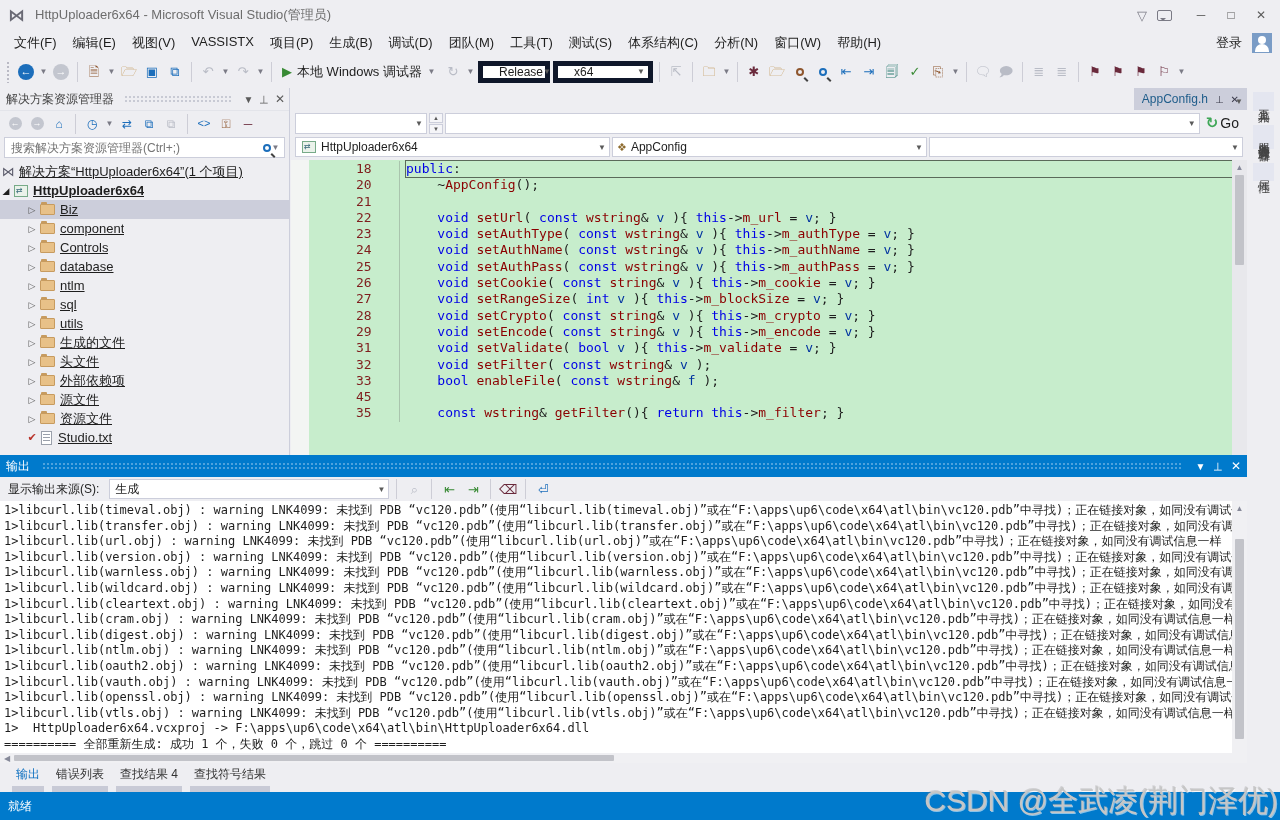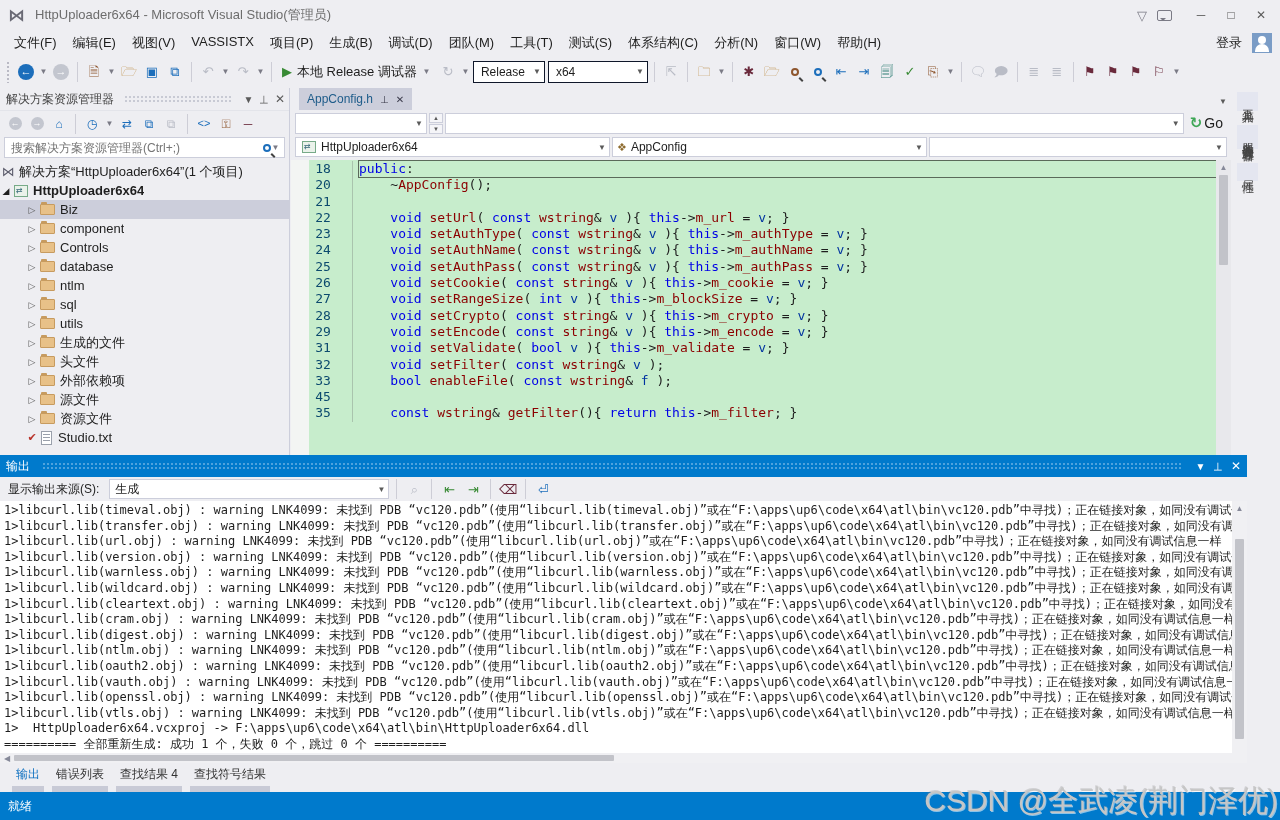--- a/index.html
+++ b/index.html
@@ -35,29 +35,29 @@
   .grip { width:5px; height:22px; background-image:radial-gradient(#b9b9c4 1px, transparent 1px); background-size:4px 4px; margin:0 2px; }
   .tool-icon { width:20px; height:20px; display:flex; align-items:center; justify-content:center; font-size:13px; }
   .circ { width:16px; height:16px; border-radius:50%; display:flex; align-items:center; justify-content:center; color:#fff; font-size:11px; line-height:1; }
   .circ.blue { background:#1C6EBB; }
   .circ.gray { background:#C3C6CF; }
   .caret { font-size:8px; color:#7a7a85; width:9px; text-align:center; }
   .tsep { width:1px; height:20px; background:#CDCDD6; margin:0 3px; }
   .run-btn { display:flex; align-items:center; gap:5px; padding:0 4px; }
   .play { color:#388A34; font-size:13px; }
   .run-label { font-size:13px; color:#1E1E1E; }
-  .combo { height:22px; background:#fff; border:1px solid #0f172a; display:flex; align-items:center; font-size:12px; padding-left:7px; }
+  .combo { height:22px; background:#fff; border:5px solid #0f172a; display:flex; align-items:center; font-size:12px; padding-left:16px; }
   .combo .cv { flex:1; }
   .combo .dd { width:14px; text-align:center; font-size:8px; color:#5a5a5a; }
   .ico { font-size:13px; line-height:1; }
   .c-blue { color:#1C6EBB; } .c-tan { color:#C09553; } .c-brown { color:#8E562E; }
   .c-green { color:#388A34; } .c-gray { color:#B9BCC6; } .c-dred { color:#6A2A3C; }
   .c-teal { color:#2E7D74; }
   
-  .main { position:absolute; top:88px; left:0; right:16px; height:367px; }
+  .main { position:absolute; top:88px; left:0; right:0; height:367px; }
   
   .sidebar { position:absolute; left:0; top:0; width:290px; height:367px; background:#EEEEF2; border-right:1px solid #CCCEDB; display:flex; flex-direction:column; }
   .panel-head { height:22px; display:flex; align-items:center; font-size:12px; color:#444; padding:0 4px 0 6px; gap:6px; }
   .dots { flex:1; height:8px; background-image:radial-gradient(#c8cad4 1px, transparent 1px); background-size:4px 4px; margin:0 4px; }
   .ph-ico { color:#5a5a5a; font-size:10px; }
   .pin-rot { display:inline-block; transform:rotate(90deg); font-size:11px; }
   .sb-toolbar { height:26px; display:flex; align-items:center; gap:4px; padding-left:6px; border-top:1px solid #E3E4EA; }
   .sb-toolbar .tool-icon { width:18px; height:18px; font-size:12px; }
   .sb-search { height:24px; padding:1px 4px 2px 4px; }
   .sb-search-inner { height:21px; background:#fff; border:1px solid #CCCEDB; display:flex; align-items:center; padding:0 4px; }
@@ -67,25 +67,25 @@
   .trow.selected { background:#CCCEDB; }
   .tarrow { width:12px; text-align:center; font-size:9px; color:#5a5a5a; flex:none; }
   .folder-ico { width:15px; height:11px; background:#E8C188; border:1px solid #C79B5F; border-radius:1px; position:relative; margin:0 5px 0 2px; flex:none; }
   .folder-ico::before { content:""; position:absolute; top:-3px; left:0; width:6px; height:2px; background:#C79B5F; border-radius:1px 1px 0 0; }
   .file-ico { width:11px; height:14px; background:#fff; border:1px solid #9aa0ab; margin:0 6px 0 3px; position:relative; flex:none; }
   .file-ico::before { content:""; position:absolute; left:1px; top:2px; right:1px; height:1px; background:#9aa0ab; box-shadow:0 3px 0 #9aa0ab, 0 6px 0 #9aa0ab; }
   .chk { color:#B8342B; font-size:11px; width:12px; flex:none; text-align:center; }
   .sln-ico { color:#5a5a6a; font-size:13px; margin:0 4px 0 2px; }
   .proj-ico { width:14px; height:12px; border:1px solid #7A8; background:#EAF2EA; margin:0 5px 0 2px; position:relative; flex:none; }
   .proj-ico::before { content:"⇄"; position:absolute; font-size:8px; color:#367; left:1px; top:0px; }
-  .tlabel { overflow:hidden; }
+  .tlabel { overflow:hidden;text-decoration:underline; }
   .bold { font-weight:bold; }
   
   .editor { position:absolute; left:291px; top:0; right:33px; height:367px; display:flex; flex-direction:column; background:#EEEEF2; }
-  .tabstrip { height:22px; display:flex; align-items:flex-end; position:relative; }
+  .tabstrip { height:22px; display:flex; align-items:flex-end; position:relative;justify-content:flex-end; }
   .doc-tab { height:22px; background:#CCCEDB; color:#1E5C8A; display:flex; align-items:center; gap:7px; padding:0 8px; font-size:12px; margin-left:8px; }
   .doc-tab .ti { color:#3a3a4a; font-size:10px; }
   .strip-dd { position:absolute; right:4px; bottom:4px; font-size:8px; color:#5a5a5a; }
   .va-bar { height:26px; display:flex; align-items:center; gap:2px; padding:2px 4px; }
   .va-combo { width:132px; height:21px; background:#fff; border:1px solid #CCCEDB; display:flex; align-items:center; }
   .va-combo .dd { margin-left:auto; width:14px; text-align:center; font-size:8px; color:#5a5a5a; }
   .spinner { display:flex; flex-direction:column; gap:1px; }
   .spin-btn { width:14px; height:10px; border:1px solid #CCCEDB; background:#F5F5F8; font-size:6px; color:#5a5a5a; display:flex; align-items:center; justify-content:center; }
   .va-field { flex:1; height:21px; background:#fff; border:1px solid #CCCEDB; display:flex; align-items:center; }
   .va-field .dd { margin-left:auto; width:14px; text-align:center; font-size:8px; color:#5a5a5a; }
@@ -93,21 +93,21 @@
   .go-arrow { color:#3FA757; font-size:15px; font-weight:bold; }
   .member-bar { height:24px; display:flex; gap:2px; padding:1px 4px 2px 4px; }
   .m-combo { height:20px; background:#fff; border:1px solid #CCCEDB; display:flex; align-items:center; font-size:12px; padding-left:4px; }
   .m-combo .dd { margin-left:auto; width:14px; text-align:center; font-size:8px; color:#5a5a5a; }
   .m1 { width:315px; } .m2 { width:315px; } .m3 { flex:1; }
   .class-ico { color:#8E6B2E; font-size:11px; margin-right:4px; }
   .code-wrap { flex:1; display:flex; background:#C7EDCC; position:relative; overflow:hidden; }
   .bp-margin { width:18px; background:#F3F5F3; flex:none; }
   .code-lines { flex:1; font-family:"DejaVu Sans Mono","Liberation Mono",monospace; font-size:13px; line-height:16.3px; overflow:hidden; padding-top:1px; }
   .code-line { display:flex; height:16.3px; white-space:pre; }
-  .ln { width:34px; flex:none; text-align:center; color:#0c4a6e; padding-right:6px; }
+  .ln { width:34px; flex:none; text-align:left; color:#7f1d1d; padding-right:6px;margin-left:47px; }
   .gut { width:10px; flex:none; border-right:1px solid #A9C4AD; margin-right:6px; }
   .ct { flex:1; }
   .code-line.boxed .ct { outline:1px solid #5a6a5a; }
   .tok-k { color:#0000E6; } .tok-t { color:#8B0000; } .tok-f { color:#8B0000; }
   .tok-m { color:#8B0000; } .tok-v { color:#0033A0; } .tok-p { color:#1E1E1E; }
   .ed-vscroll { position:absolute; right:0; top:0; bottom:0; width:15px; background:#E8E8EC; display:flex; flex-direction:column; align-items:center; }
   .scroll-arrow { color:#868999; font-size:8px; padding:3px 0; }
   .thumb-v { width:9px; background:#C2C3C9; border-radius:1px; }
   
   .rightstrip { position:absolute; right:0; top:0; width:33px; height:367px; background:#EEEEF2; display:flex; flex-direction:column; gap:14px; padding-top:4px; align-items:center; }
@@ -195,21 +195,21 @@
   <span class="tool-icon ico c-blue">▣</span>
   <span class="tool-icon ico c-blue">⧉</span>
   <span class="tsep"></span>
   <span class="tool-icon ico c-gray">↶</span>
   <span class="caret">▼</span>
   <span class="tool-icon ico c-gray">↷</span>
   <span class="caret">▼</span>
   <span class="tsep"></span>
   <span class="run-btn">
     <span class="play">▶</span>
-    <span class="run-label">本地 Release 调试器</span>
+    <span class="run-label">本地 Windows 调试器</span>
     <span class="caret">▼</span>
   </span>
   <span class="tool-icon ico c-gray">↻</span>
   <span class="caret">▼</span>
   <div class="combo" style="width:72px">
     <span class="cv">Release</span>
     <span class="dd">▼</span>
   </div>
   <div class="combo" style="width:100px">
     <span class="cv">x64</span>

